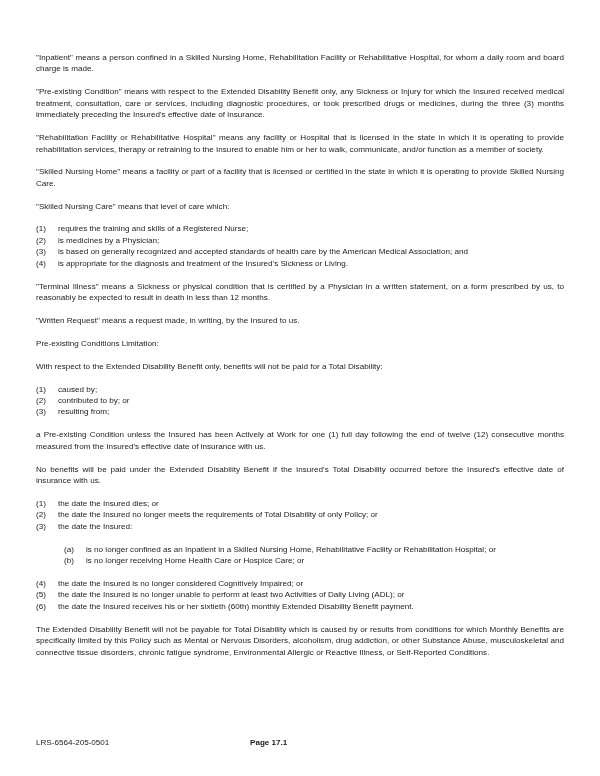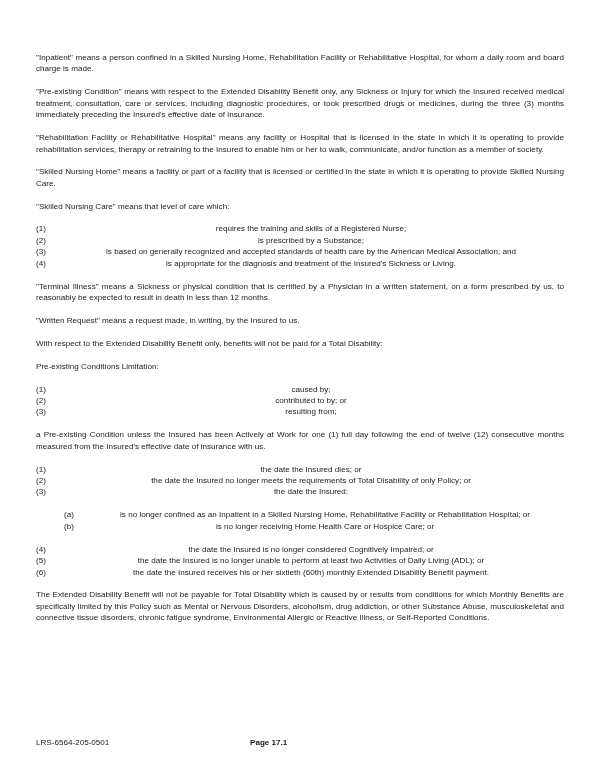--- a/index.html
+++ b/index.html
@@ -49,21 +49,20 @@
     display: flex;
     align-items: flex-start;
   }
   .li-marker {
     flex: 0 0 auto;
     width: 22px;
     white-space: nowrap;
   }
   .li-text {
     flex: 1 1 auto;
-    text-align: center;
   }
   .footer {
     position: absolute;
     left: 36px;
     top: 737px;
     width: 528px;
     font-size: 8.1px;
     line-height: 11.45px;
   }
   .footer-left {
@@ -98,57 +97,58 @@
 
     <p class="para">"Skilled Nursing Care" means that level of care which:</p>
 
     <ul class="list">
       <li class="li">
         <span class="li-marker">(1)</span>
         <span class="li-text">requires the training and skills of a Registered Nurse;</span>
       </li>
       <li class="li">
         <span class="li-marker">(2)</span>
-        <span class="li-text">is prescribed by a Substance;</span>
+        <span class="li-text">is medicines by a Physician;</span>
       </li>
       <li class="li">
         <span class="li-marker">(3)</span>
         <span class="li-text">is based on generally recognized and accepted standards of health care by the American Medical Association; and</span>
       </li>
       <li class="li">
         <span class="li-marker">(4)</span>
         <span class="li-text">is appropriate for the diagnosis and treatment of the Insured's Sickness or Living.</span>
       </li>
     </ul>
 
     <p class="para">"Terminal Illness" means a Sickness or physical condition that is certified by a Physician in a written statement, on a form prescribed by us, to reasonably be expected to result in death in less than 12 months.</p>
 
     <p class="para">"Written Request" means a request made, in writing, by the Insured to us.</p>
 
+    <p class="para">Pre-existing Conditions Limitation:</p>
+
     <p class="para">With respect to the Extended Disability Benefit only, benefits will not be paid for a Total Disability:</p>
-
-    <p class="para">Pre-existing Conditions Limitation:</p>
 
     <ul class="list">
       <li class="li">
         <span class="li-marker">(1)</span>
         <span class="li-text">caused by;</span>
       </li>
       <li class="li">
         <span class="li-marker">(2)</span>
         <span class="li-text">contributed to by; or</span>
       </li>
       <li class="li">
         <span class="li-marker">(3)</span>
         <span class="li-text">resulting from;</span>
       </li>
     </ul>
 
     <p class="para">a Pre-existing Condition unless the Insured has been Actively at Work for one (1) full day following the end of twelve (12) consecutive months measured from the Insured's effective date of insurance with us.</p>
 
+    <p class="para">No benefits will be paid under the Extended Disability Benefit if the Insured's Total Disability occurred before the Insured's effective date of insurance with us.</p>
 
 
     <ul class="list">
       <li class="li">
         <span class="li-marker">(1)</span>
         <span class="li-text">the date the Insured dies; or</span>
       </li>
       <li class="li">
         <span class="li-marker">(2)</span>
         <span class="li-text">the date the Insured no longer meets the requirements of Total Disability of only Policy; or</span>

